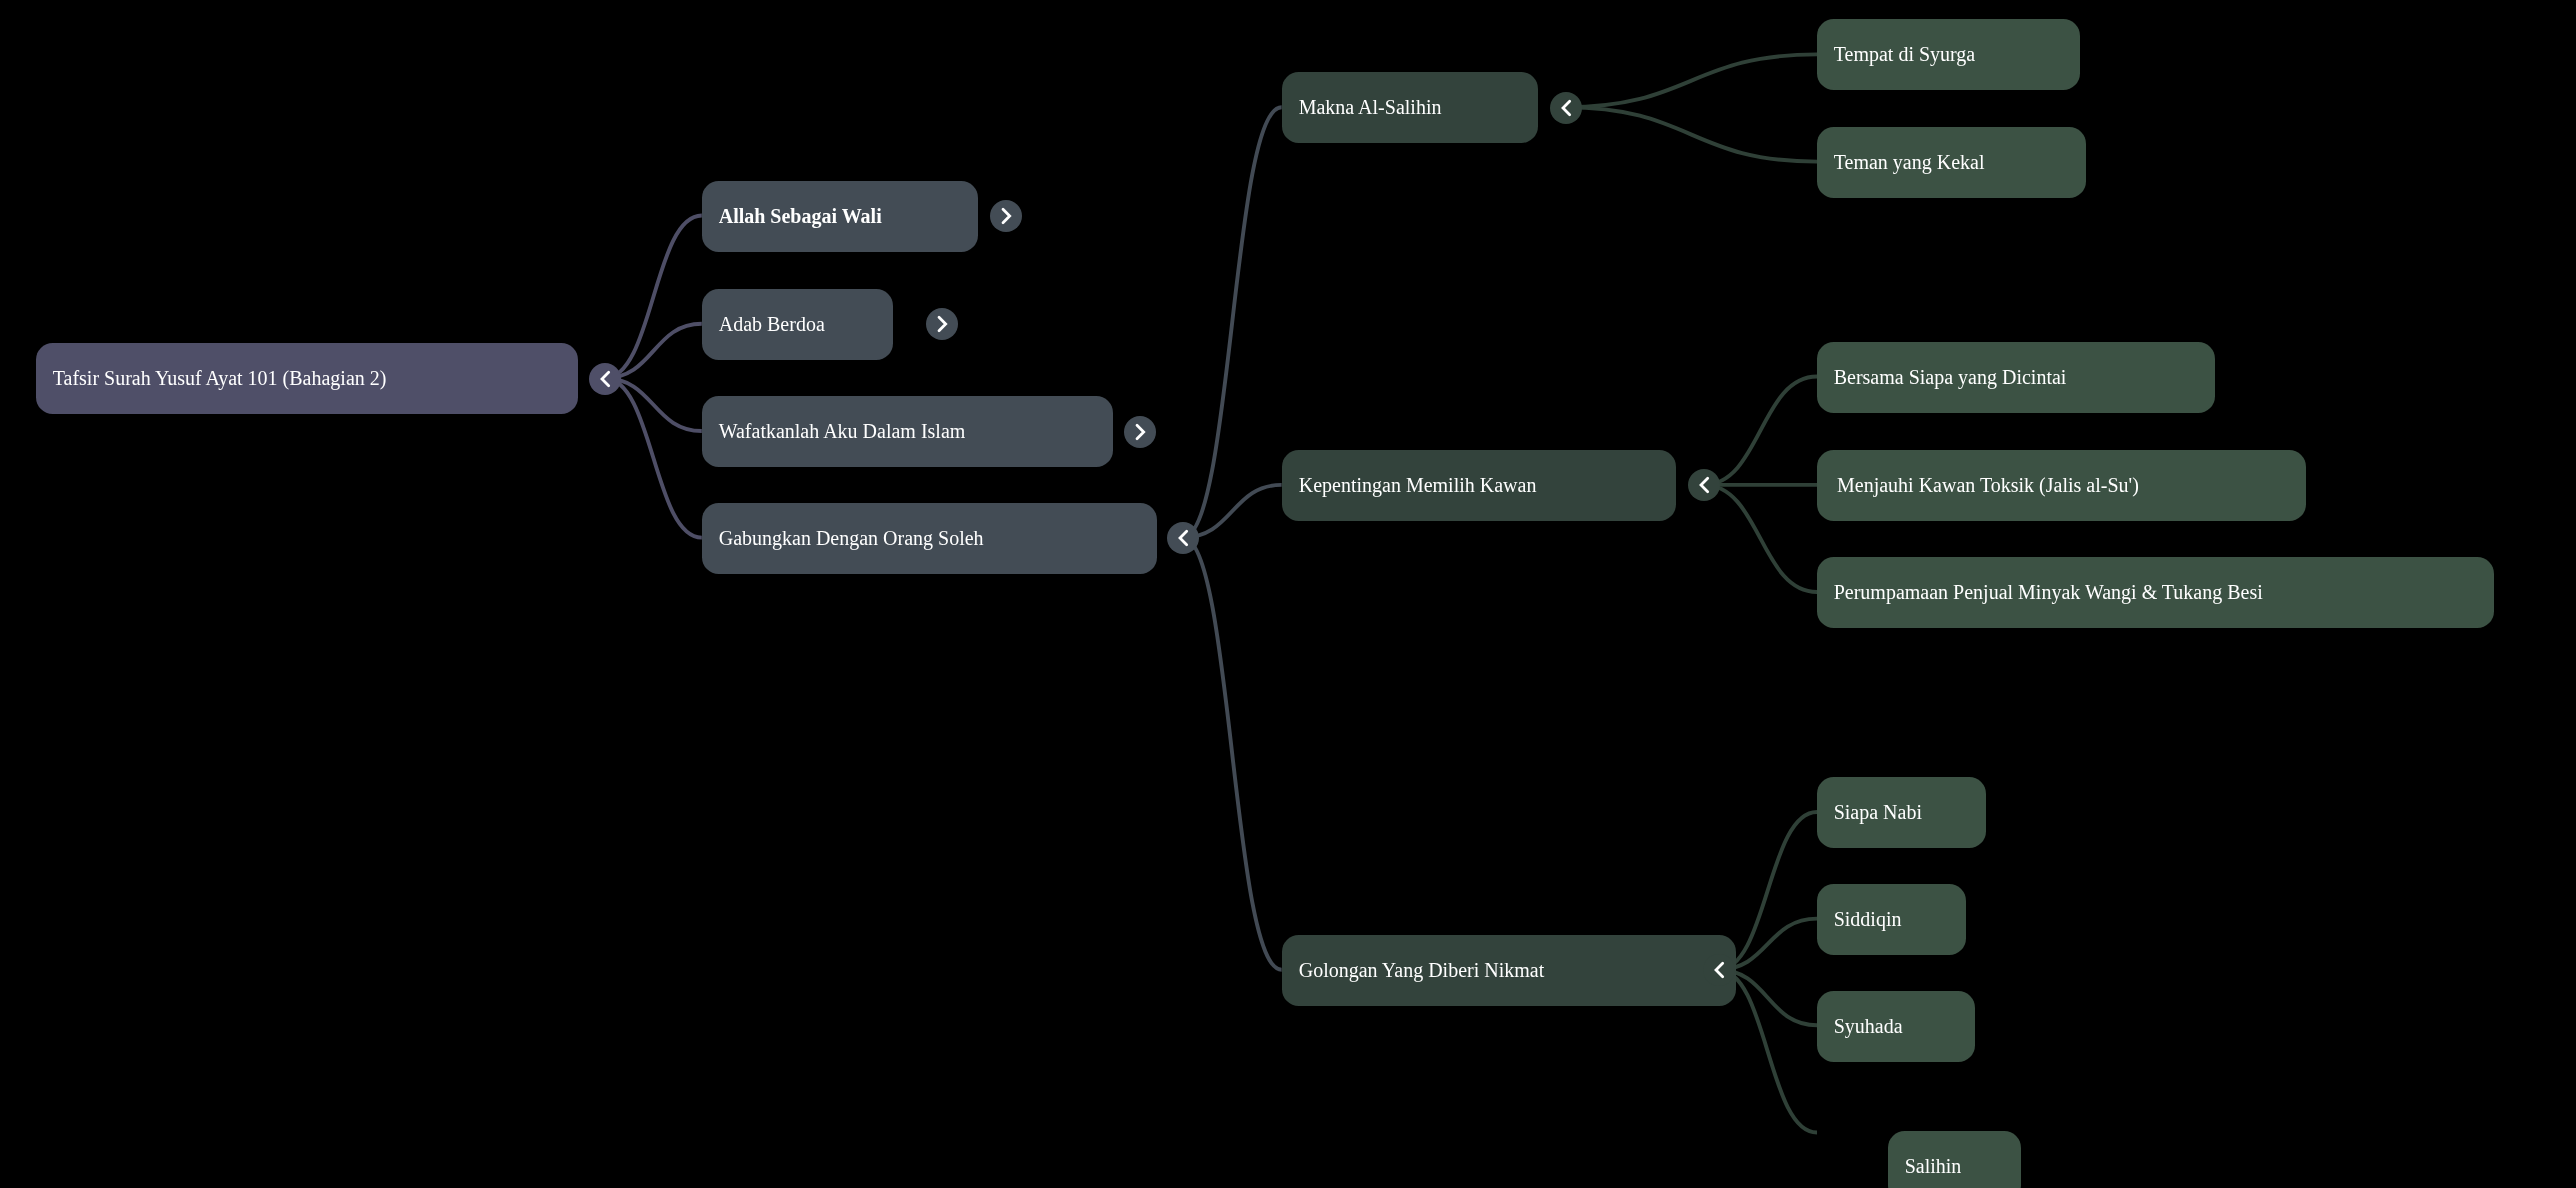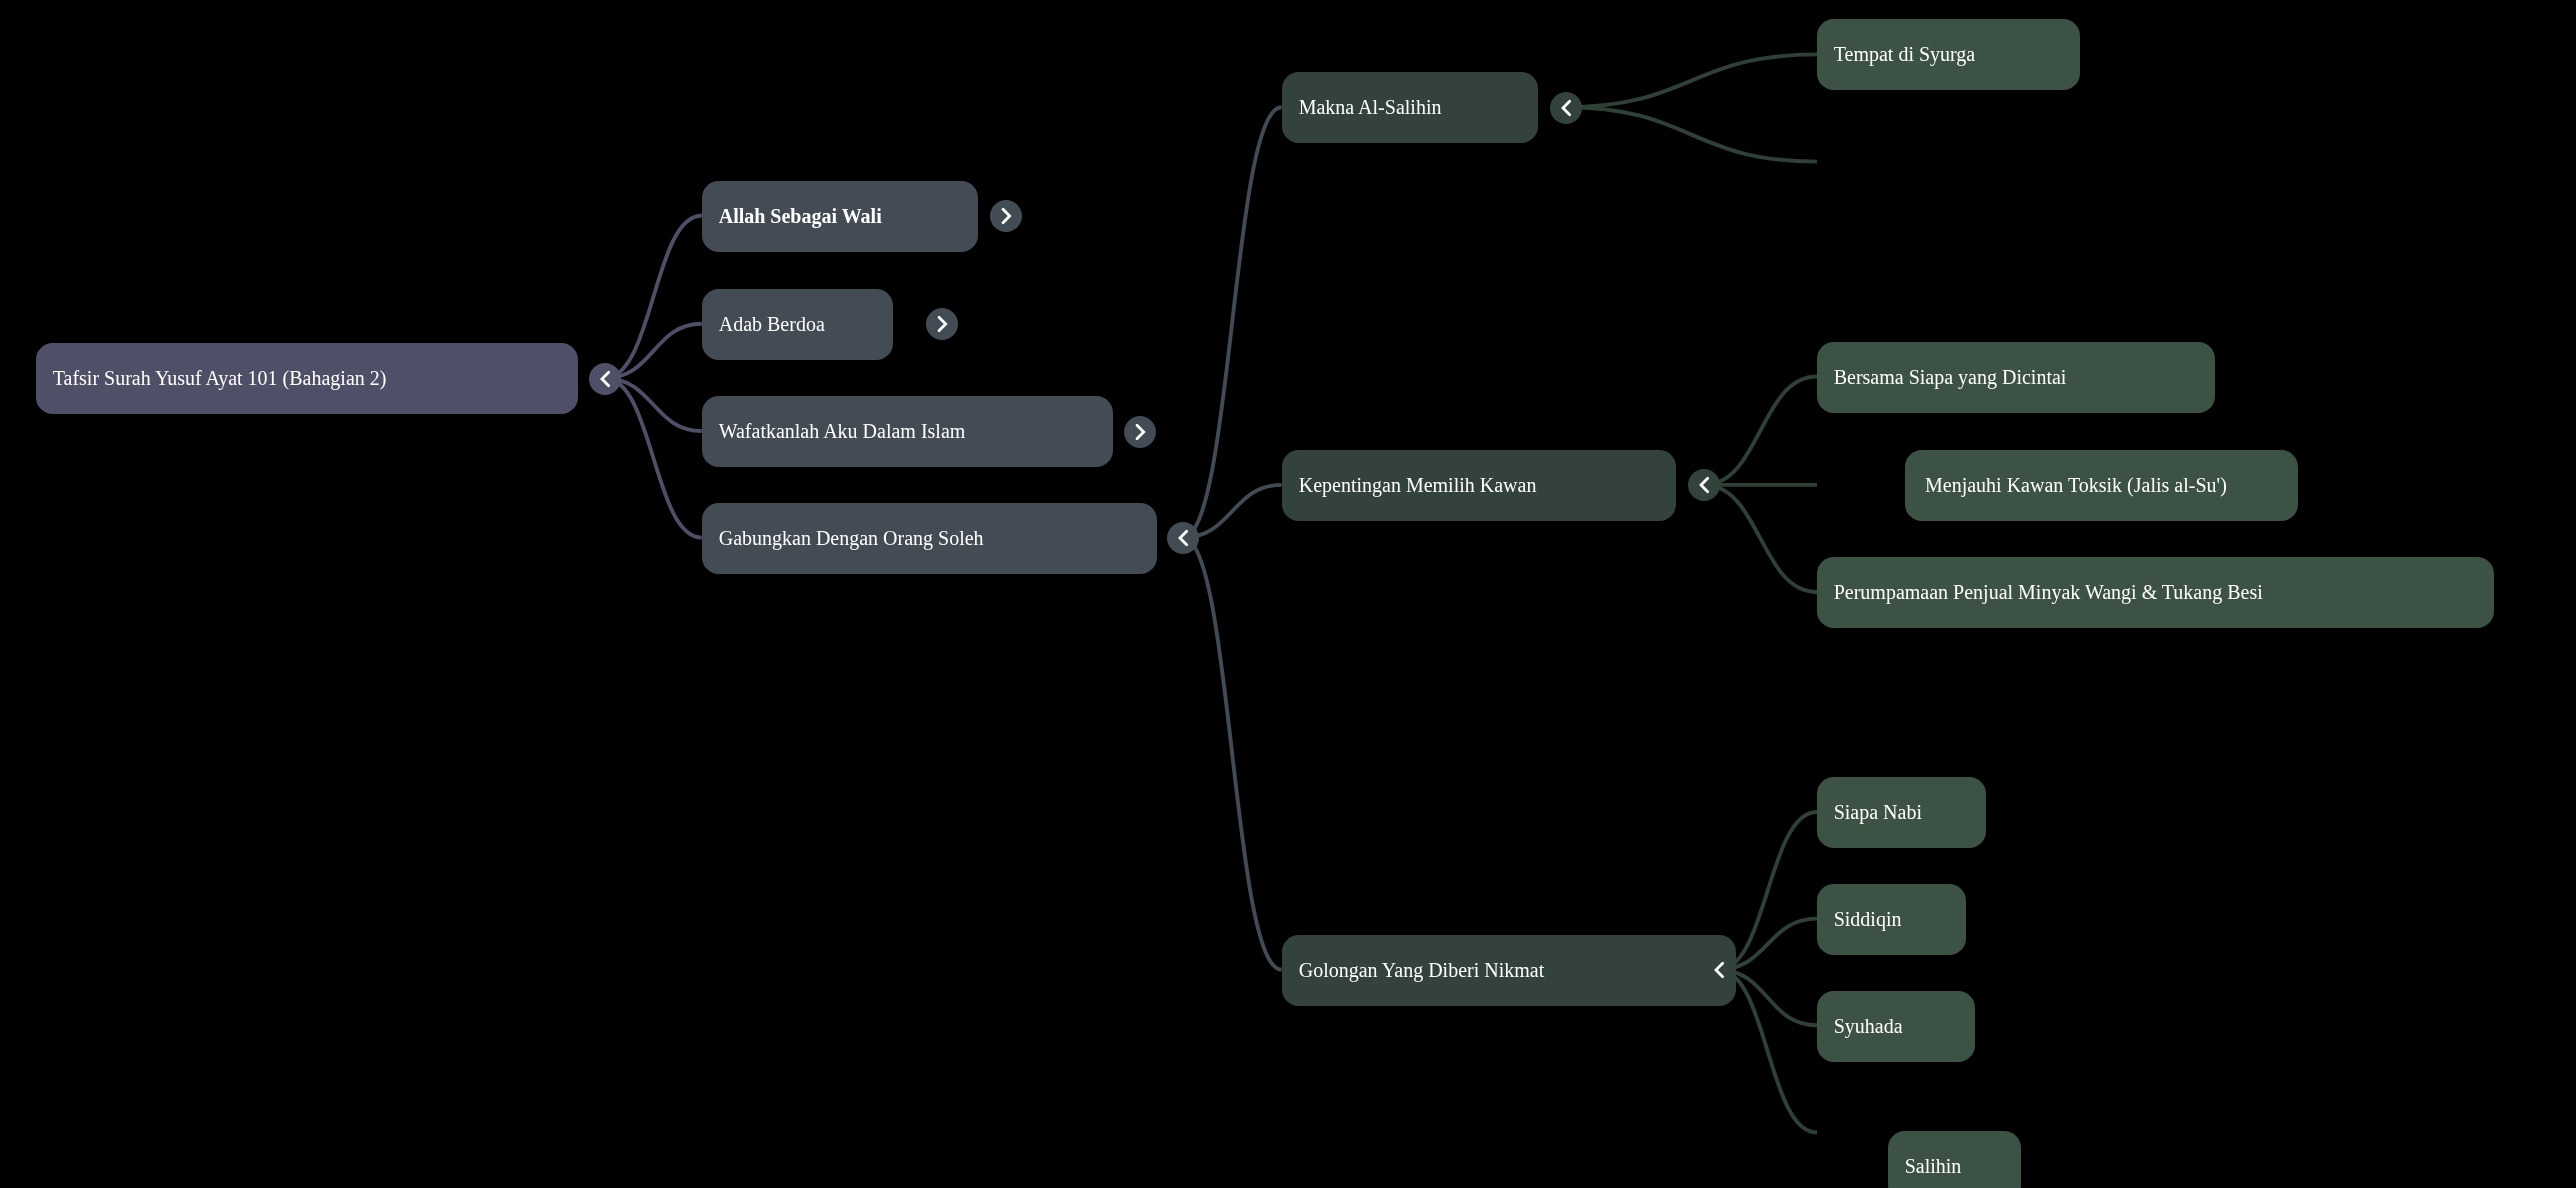--- a/index.html
+++ b/index.html
@@ -99,24 +99,27 @@
   <div class="node n-topic" style="left:1282px; top:450px; width:394px;">
     <span>Kepentingan Memilih Kawan</span>
   </div>
   <div class="node n-topic" style="left:1282px; top:935px; width:454px;">
     <span>Golongan Yang Diberi Nikmat</span>
   </div>
 
   <div class="node n-sub" style="left:1817px; top:19.4px; width:263px;">
     <span>Tempat di Syurga</span>
   </div>
+  <div class="node n-sub" style="left:1817px; top:127px; width:269px;">
+    <span>Teman yang Kekal</span>
+  </div>
   <div class="node n-sub" style="left:1817px; top:342px; width:398px;">
     <span>Bersama Siapa yang Dicintai</span>
   </div>
-  <div class="node n-sub" style="left:1905px; top:450px; width:393px;padding-left:20px;">
+  <div class="node n-sub" style="left:1817px; top:450px; width:489px;padding-left:20px;">
     <span>Menjauhi Kawan Toksik (Jalis al-Su')</span>
   </div>
   <div class="node n-sub" style="left:1817px; top:557px; width:677px;">
     <span>Perumpamaan Penjual Minyak Wangi &amp; Tukang Besi</span>
   </div>
   <div class="node n-sub" style="left:1817px; top:777px; width:169px;">
     <span>Siapa Nabi</span>
   </div>
   <div class="node n-sub" style="left:1817px; top:884px; width:149px;">
     <span>Siddiqin</span>

